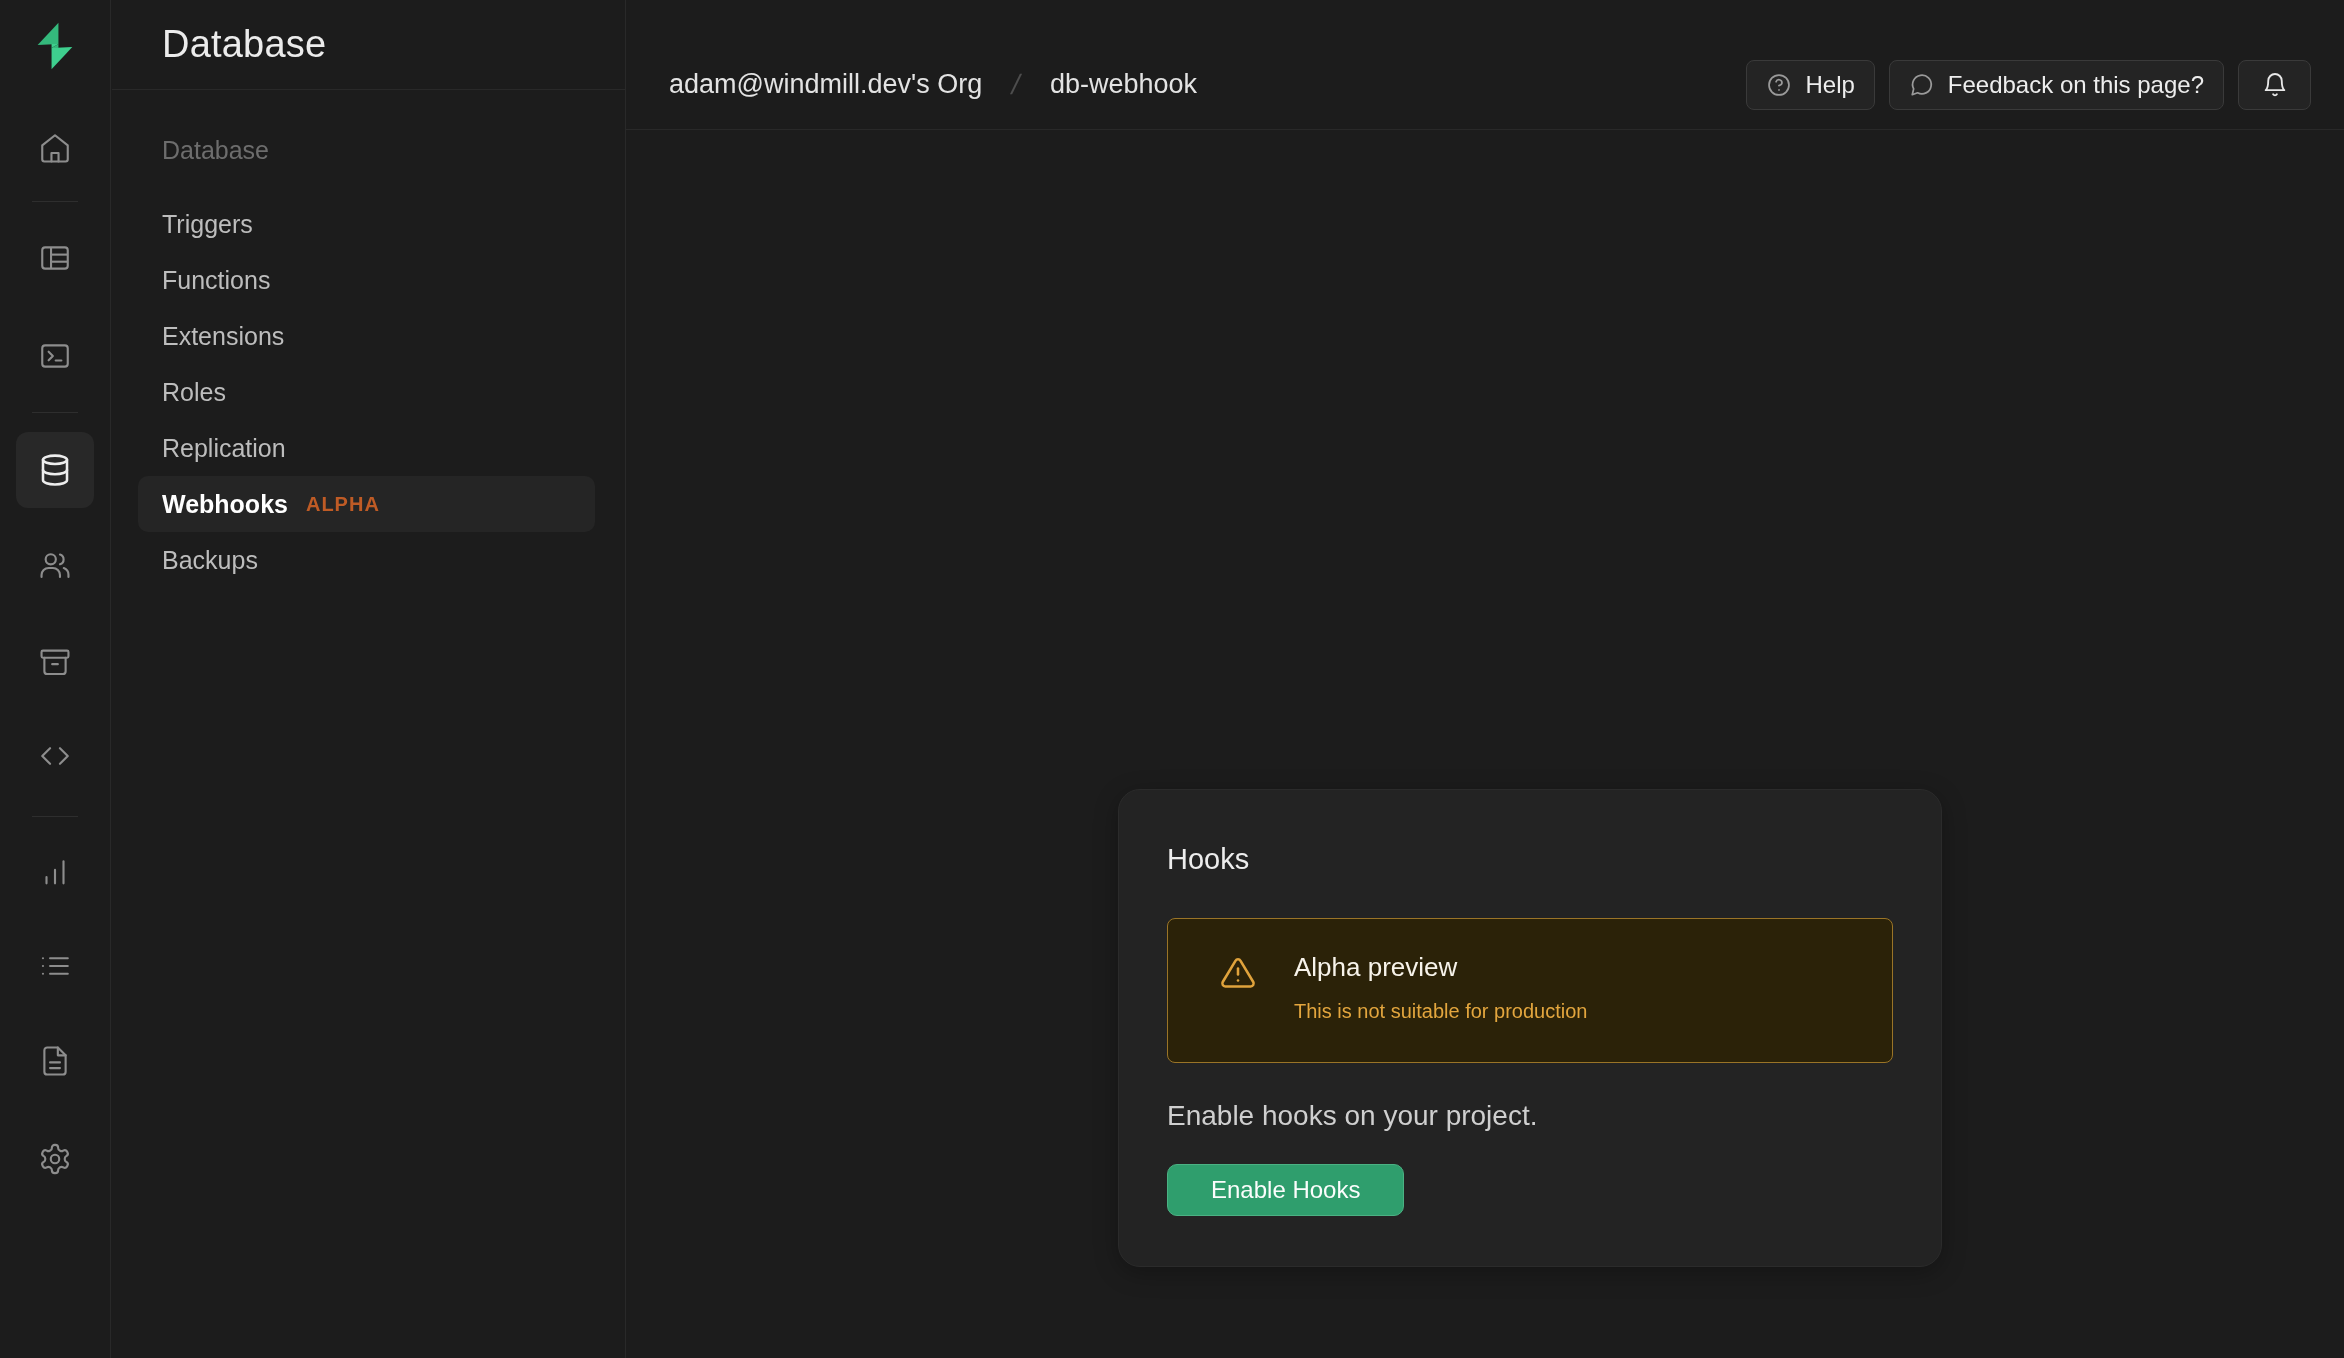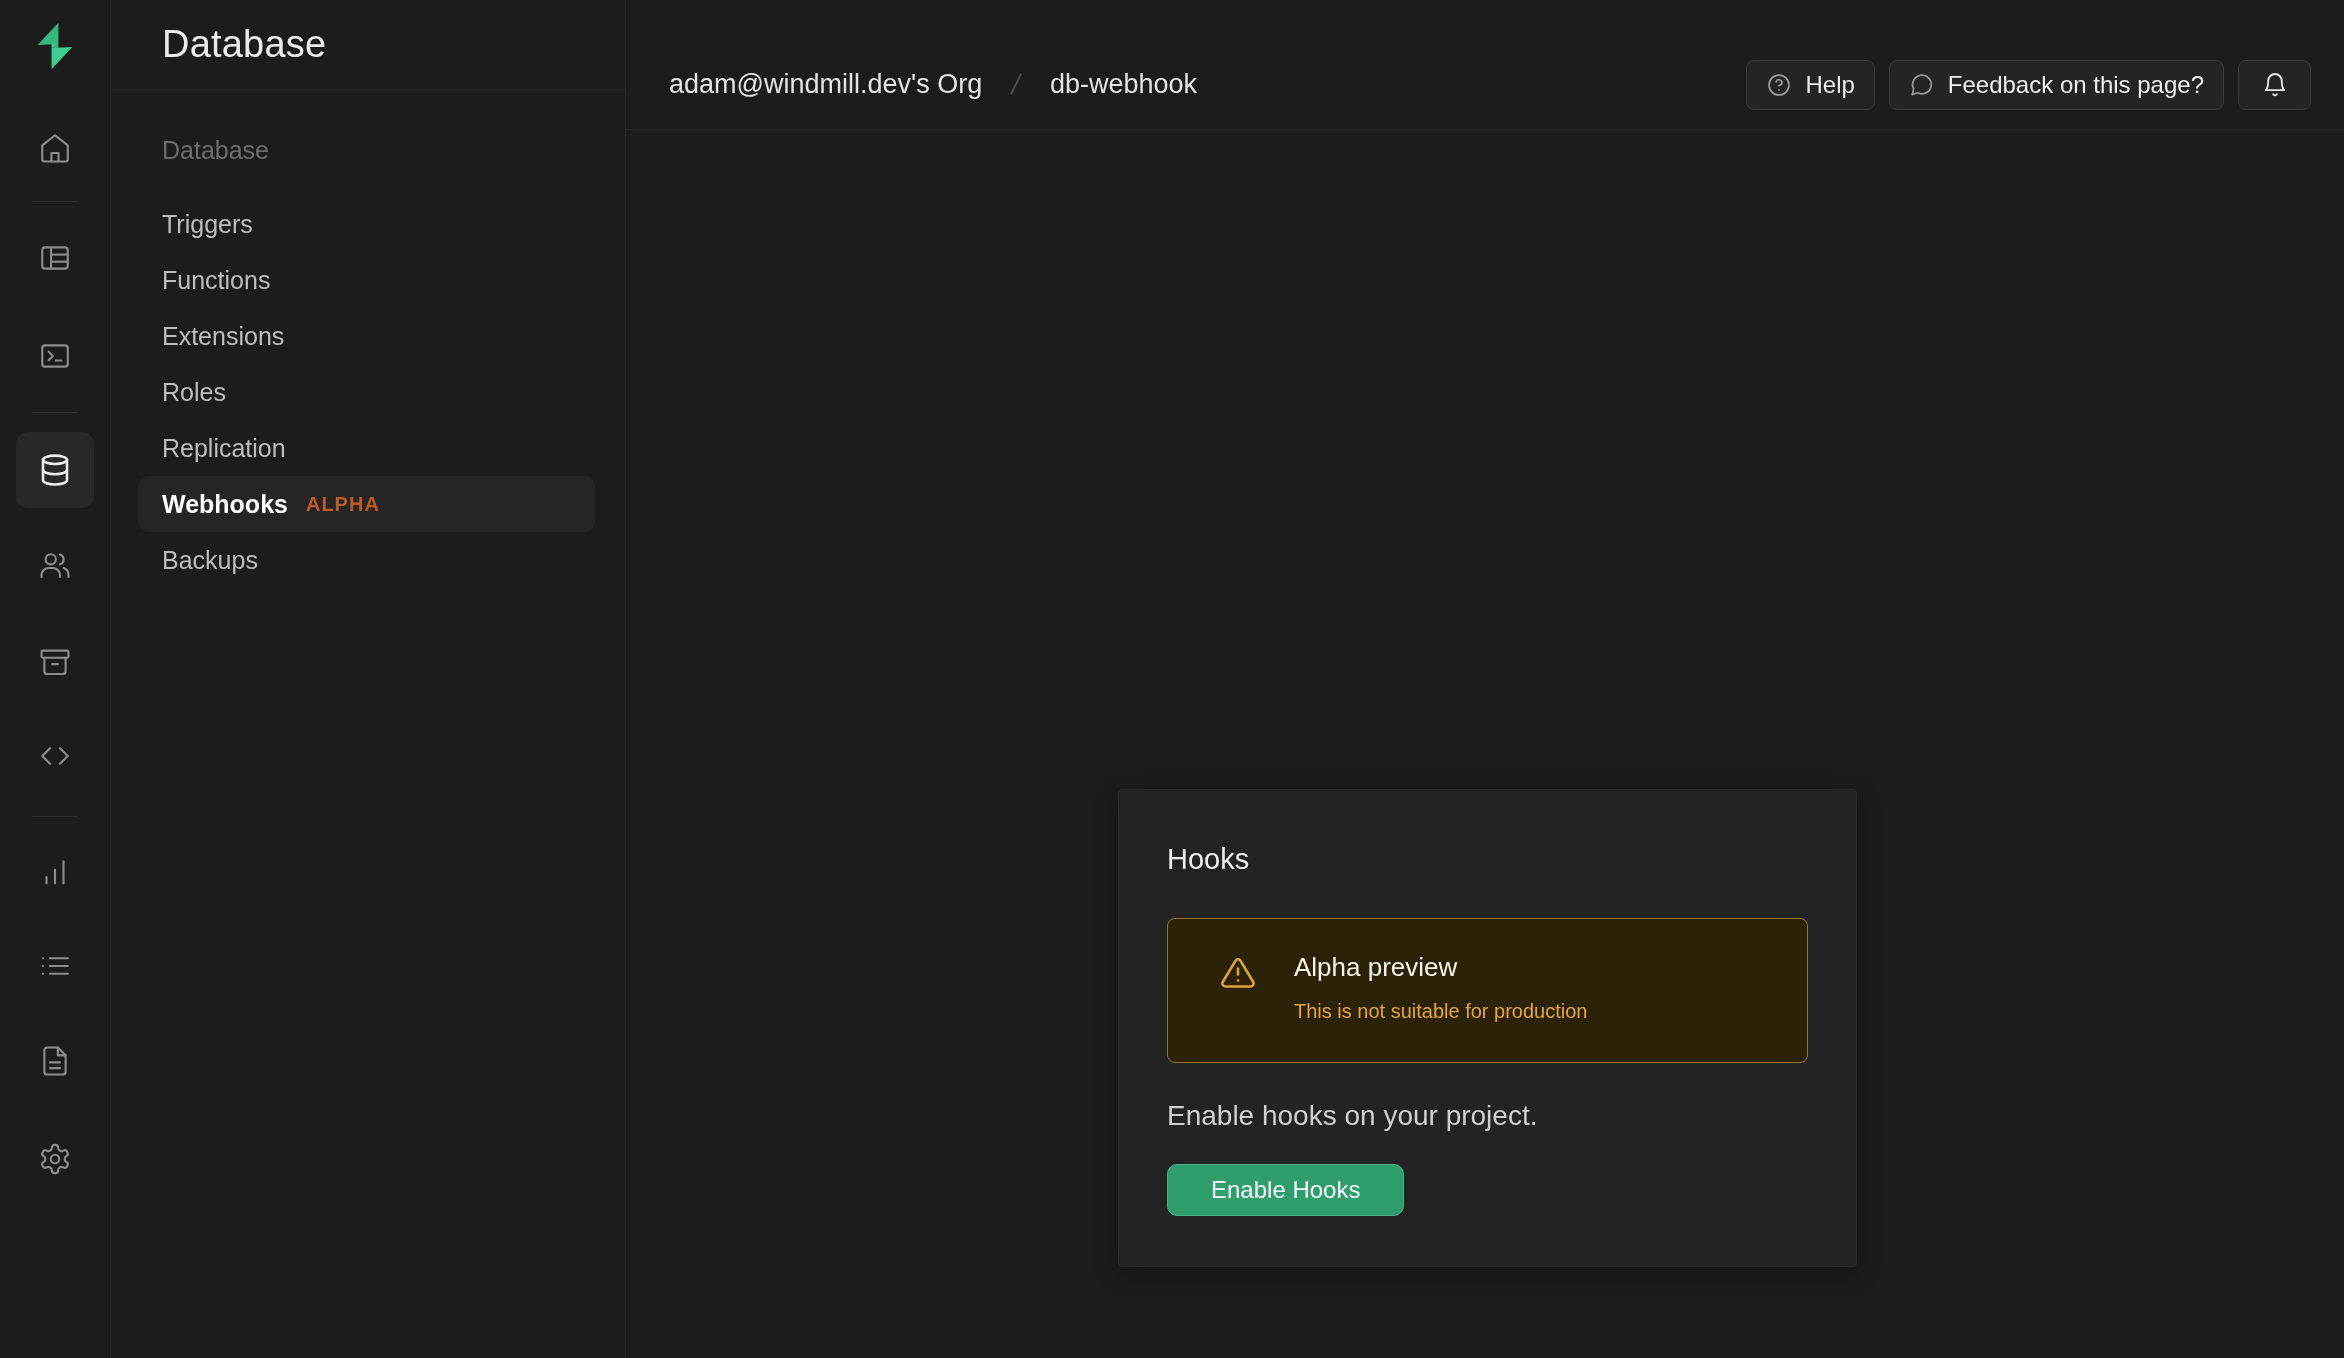--- a/index.html
+++ b/index.html
@@ -65,22 +65,22 @@
     background:#242424; border:1px solid #3a3a3a;
     display:flex; align-items:center; gap:13px;
     color:#ededed; font-size:24px; cursor:pointer;
   }
   .tb-btn .ic { color:#9a9a9a; }
   .tb-btn.icon-only { width:73px; padding:0; justify-content:center; color:#e8e8e8; }
 
   
   .main { position:absolute; left:626px; top:91px; right:0; bottom:0; background:#1c1c1c; }
   .card {
-    position:absolute; left:492px; top:698px; width:739px;
-    background:#232323; border:1px solid #2b2b2b; border-radius:4px;
+    position:absolute; left:492px; top:698px; width:824px;
+    background:#232323; border:1px solid #2b2b2b; border-radius:22px;
     box-shadow:0 6px 24px rgba(0,0,0,.28);
     padding:50px 48px 50px 48px;
   }
   .card-title { font-size:29px; color:#ededed; font-weight:400; line-height:34px; margin-top:2px; }
   .alert {
     margin-top:42px; border:1px solid #9a7427; border-radius:8px;
     background:#2b2208; padding:32px 36px 36px 52px;
     display:flex; align-items:flex-start; gap:38px;
   }
   .alert-icon { color:#e0a33c; margin-top:4px; }

